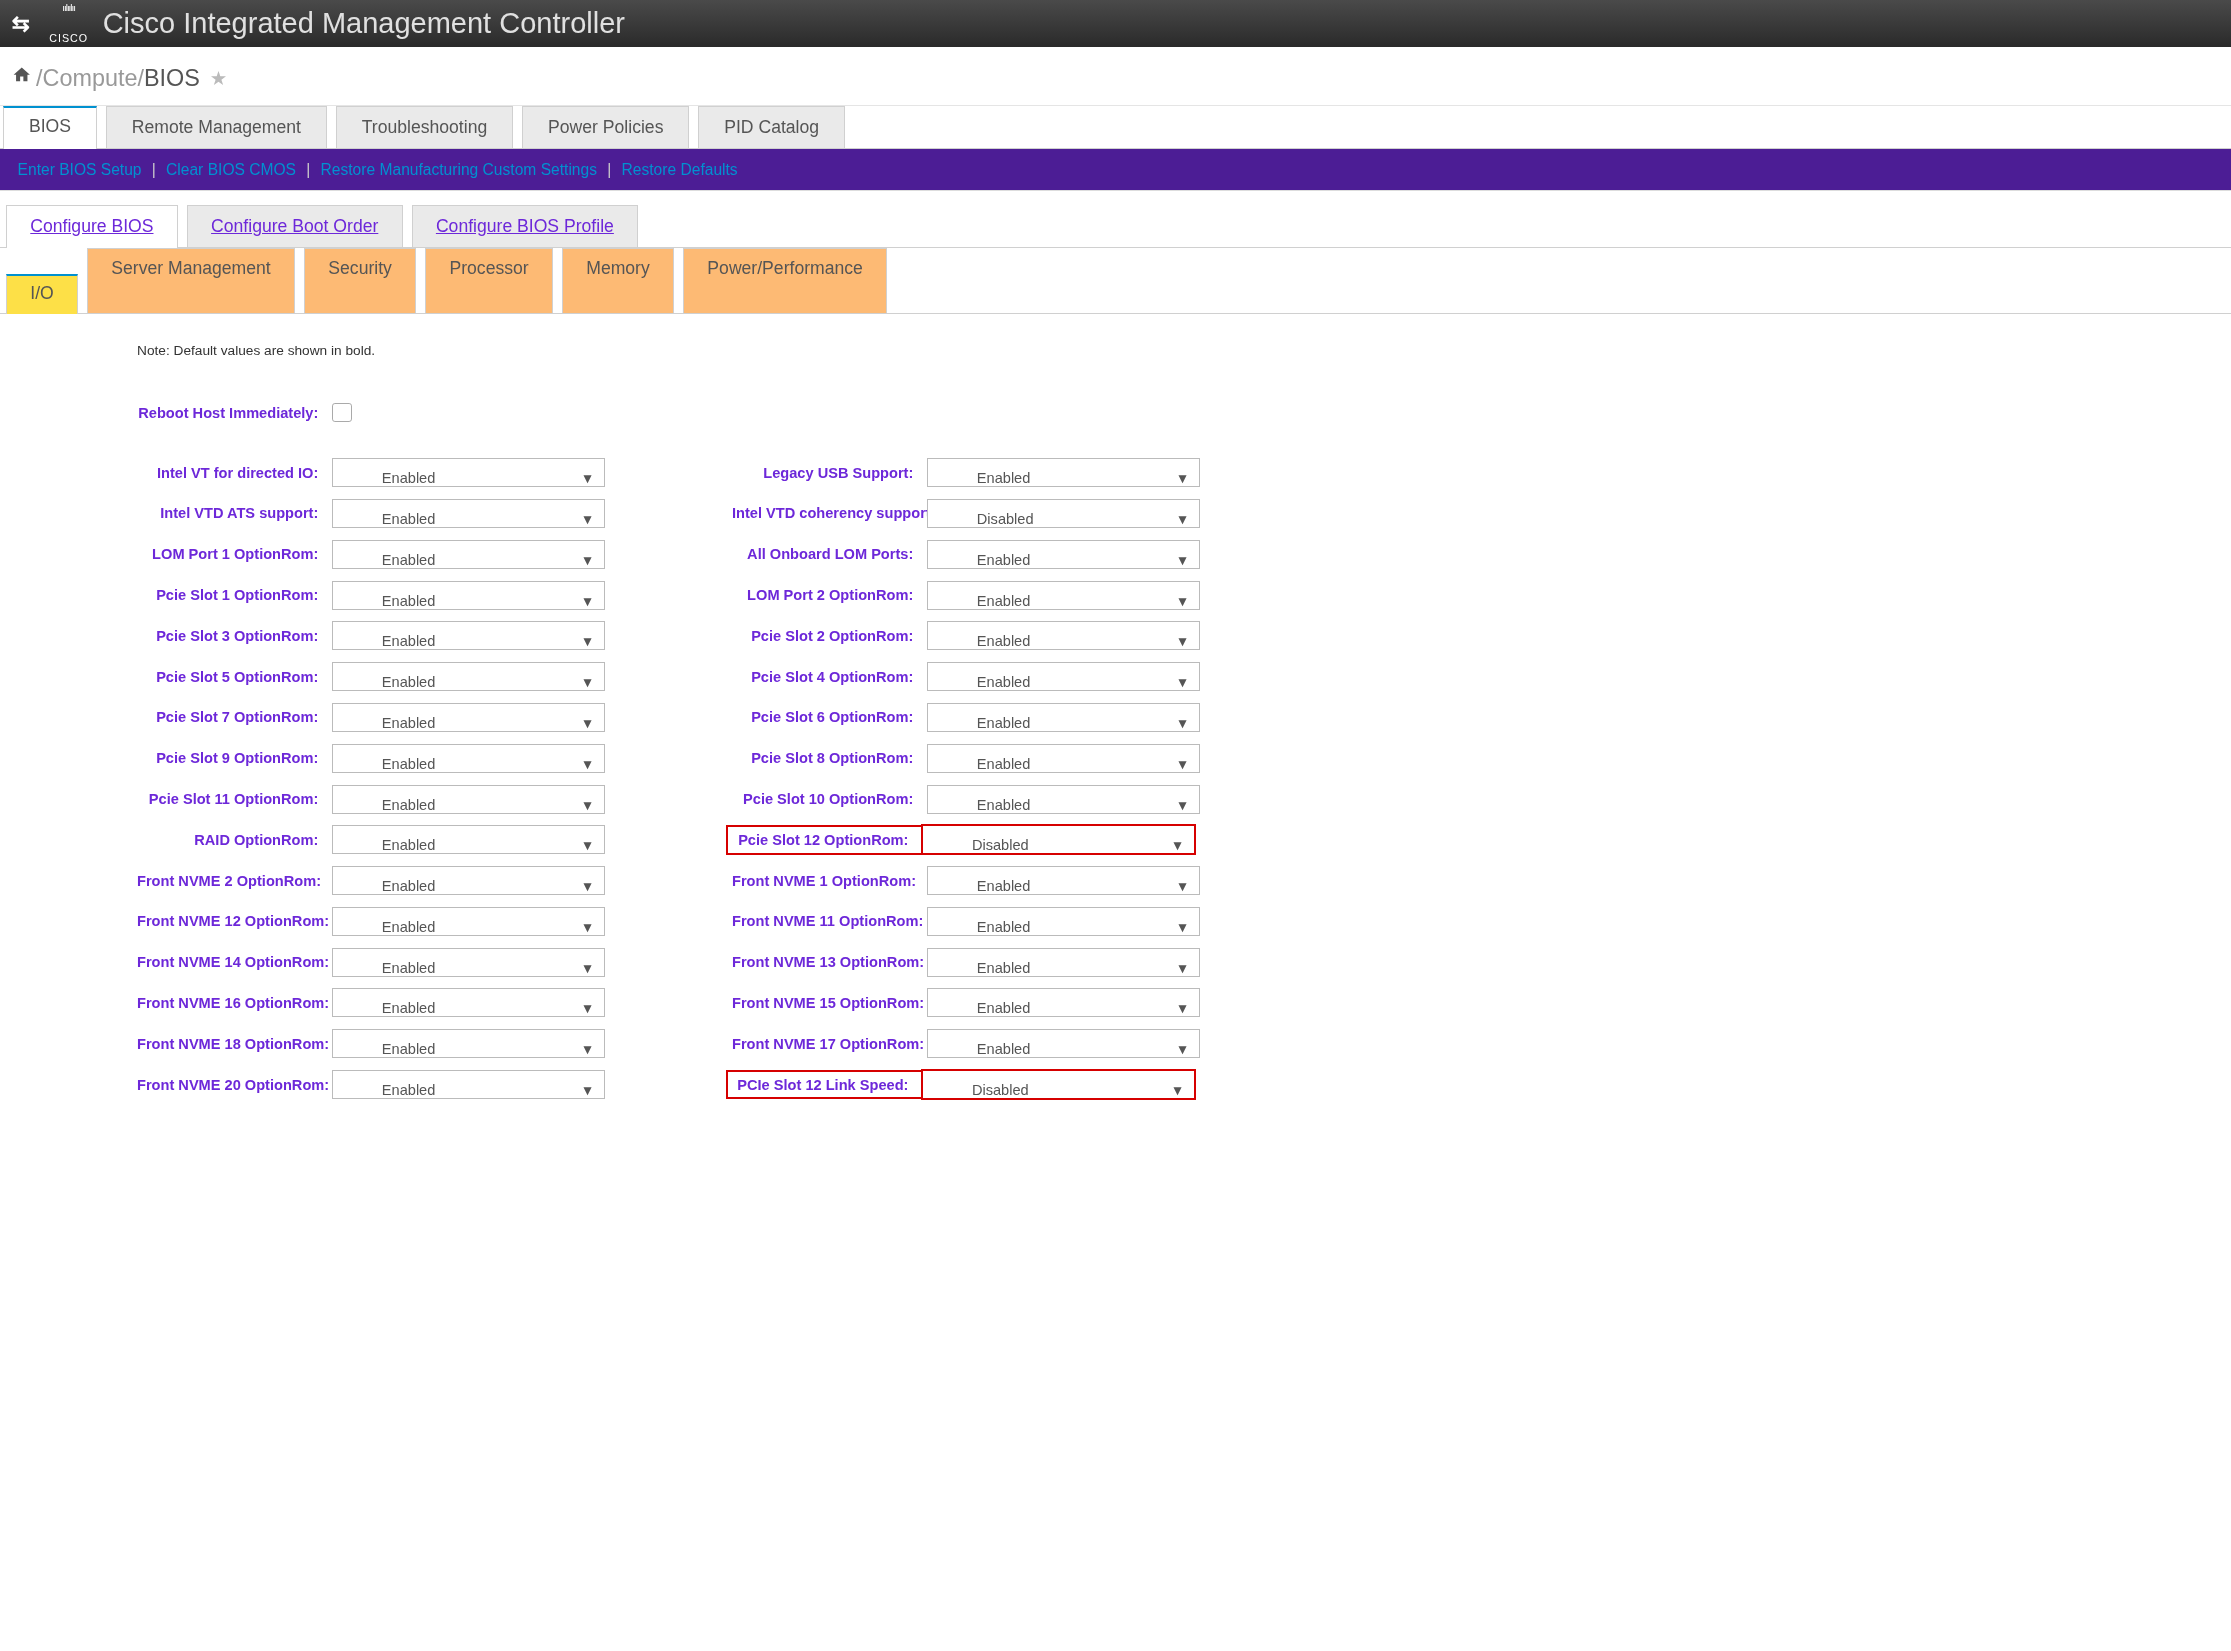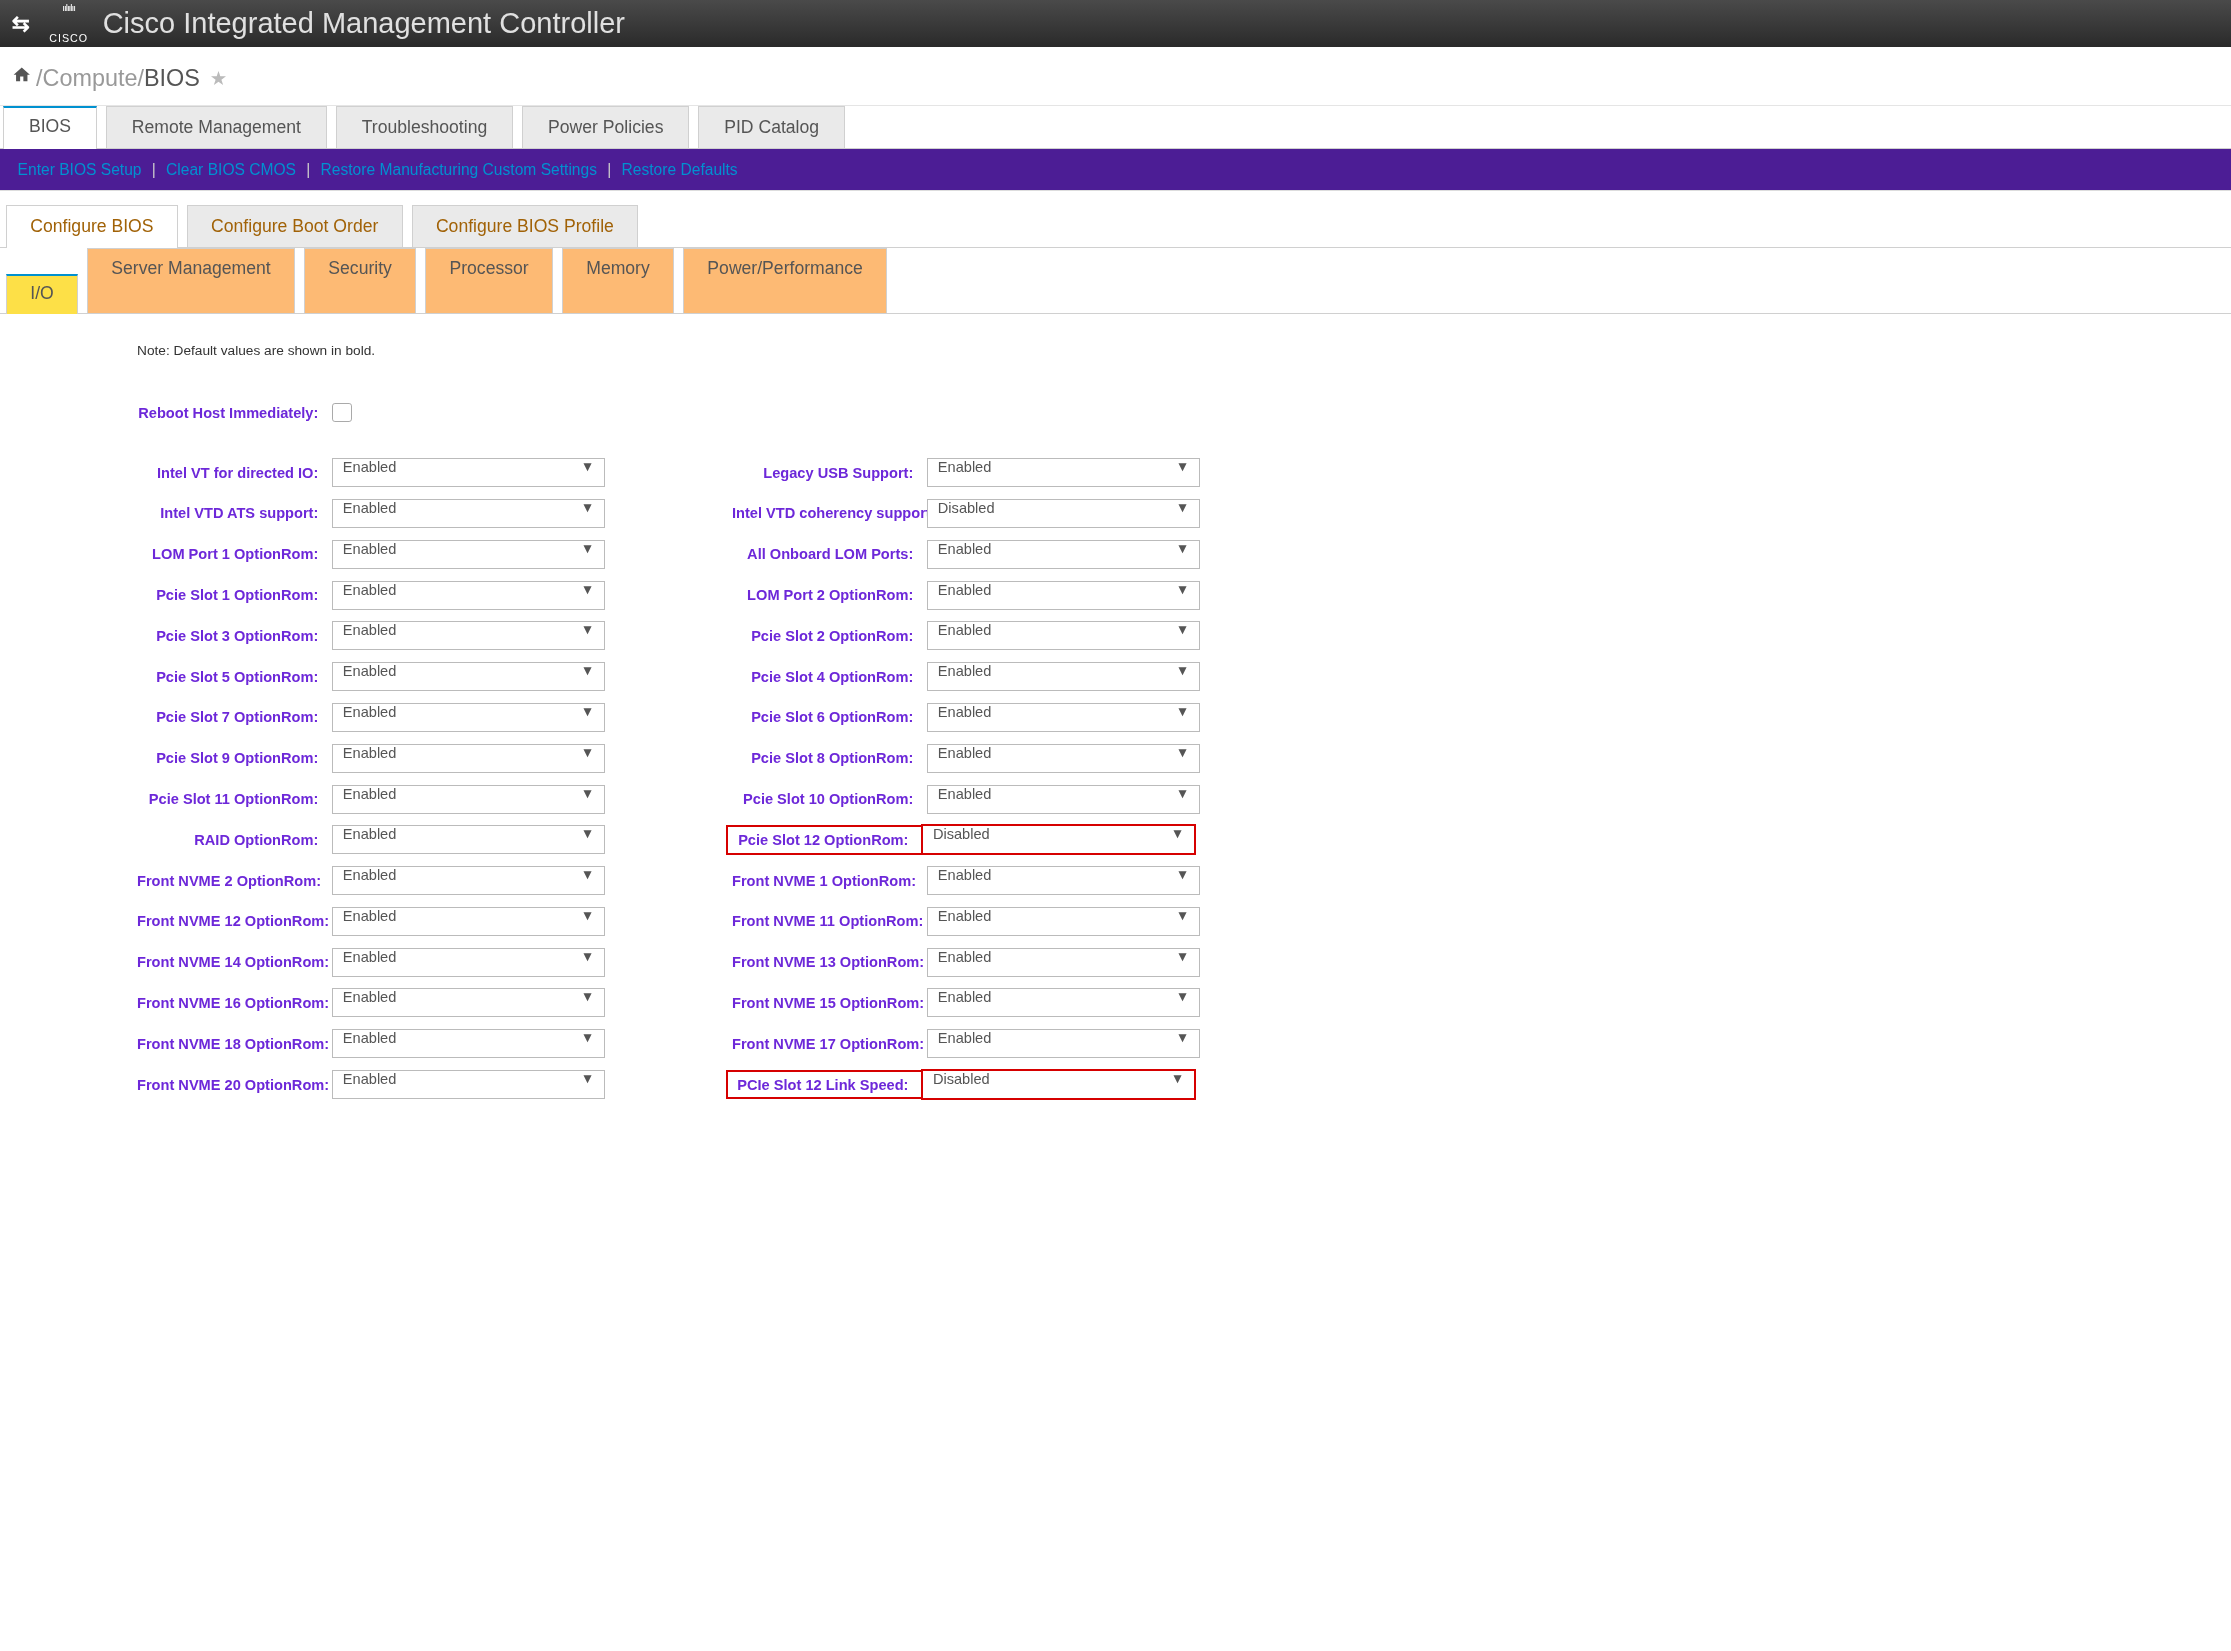--- a/index.html
+++ b/index.html
@@ -126,21 +126,22 @@
       padding-left: 5.9px;
     }
     .tabs-row-2 .tab {
       padding: 9.8px 23.4px;
       background: #eaeaea;
       border: 1px solid #d0d0d0;
       border-bottom: none;
       margin-right: 8.8px;
       cursor: pointer;
       font-size: 17.6px;
-      color: #a16207;
+      color: #6d28d9;
+      text-decoration: underline;
     }
     .tabs-row-2 .tab.active {
       background: #fff;
       margin-bottom: -1px;
     }
     
     .tabs-row-3 {
       display: flex;
       border-bottom: 1px solid #d0d0d0;
       margin-top: 0;
@@ -206,22 +207,23 @@
        margin-left: -4.9px;
        padding-left: 4.9px;
     }
     .select-wrapper {
       position: relative;
       width: 273px;
       height: 29px;
       border: 1px solid #bbb;
       background: #fff;
       display: flex;
-      align-items: flex-start;
-      cursor: pointer;
+      align-items: flex-end;
+      cursor: pointer;
+      padding-left: 39px;
     }
     .select-value {
       padding-left: 9.8px;
       font-size: 14.6px;
       color: #555;
       flex: 1;
     }
     .select-caret {
       margin-right: 9.8px;
       color: #555;

